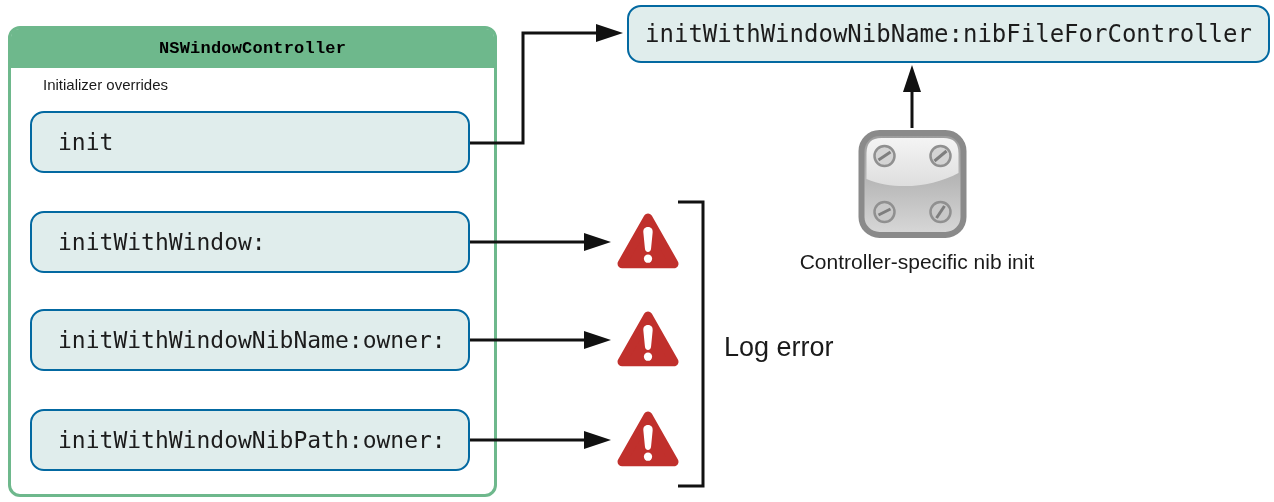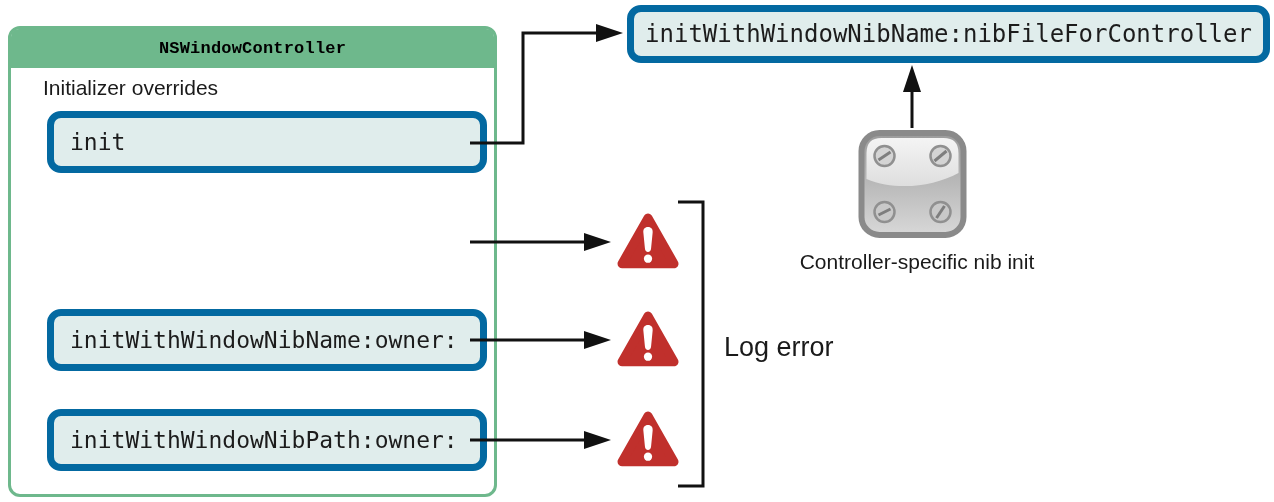--- a/index.html
+++ b/index.html
@@ -36,44 +36,43 @@
   .controller-header .title {
     font-size: 17px;
     font-weight: bold;
     color: #000000;
     letter-spacing: 0.2px;
     font-family: Liberation Mono, monospace;
   }
   .section-label {
     position: absolute;
     left: 32px; top: 47px;
-    font-size: 21px;
+    font-size: 15px;
     color: #1a1a1a;
   }
 
   
   .method-box {
     position: absolute;
     box-sizing: border-box;
     background: #e0edec;
-    border: 7px solid #0369a1;
+    border: 2px solid #0369a1;
     border-radius: 14px;
     display: flex;
     align-items: center;
     font-family: "DejaVu Sans Mono", monospace;
     font-size: 23px;
     color: #1c1c1c;
     white-space: nowrap;
   }
   .override {
     left: 19px;
     width: 440px;
     height: 62px;
-    padding-left: 16px;
-    margin-left: 17px;
+    padding-left: 26px;
   }
   #box-init            { top: 82px;  }
   #box-initwithwindow  { top: 182px; }
   #box-nibname-owner   { top: 280px; }
   #box-nibpath-owner   { top: 380px; }
 
   .designated {
     left: 627px; top: 5px;
     width: 643px; height: 58px;
     justify-content: center;
@@ -125,20 +124,23 @@
 <div class="canvas">
 
   <div class="controller-box">
     <div class="controller-header">
       <span class="title">NSWindowController</span>
     </div>
     <div class="section-label">Initializer overrides</div>
 
     <div class="method-box override" id="box-init">
       <span>init</span>
+    </div>
+    <div class="method-box override" id="box-initwithwindow">
+      <span>initWithWindow:</span>
     </div>
     <div class="method-box override" id="box-nibname-owner">
       <span>initWithWindowNibName:owner:</span>
     </div>
     <div class="method-box override" id="box-nibpath-owner">
       <span>initWithWindowNibPath:owner:</span>
     </div>
   </div>
 
   <div class="method-box designated">

